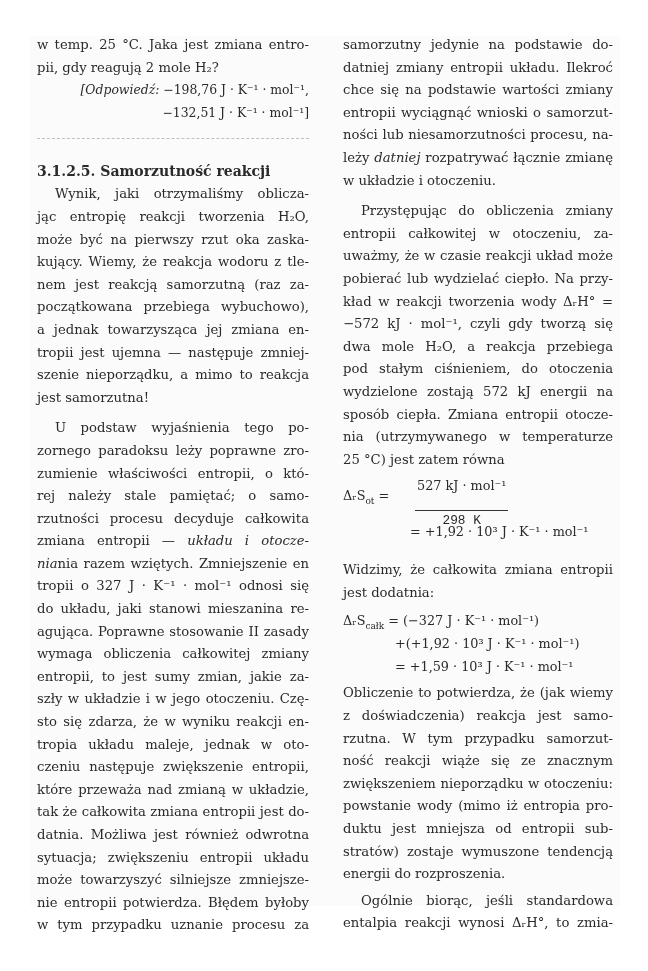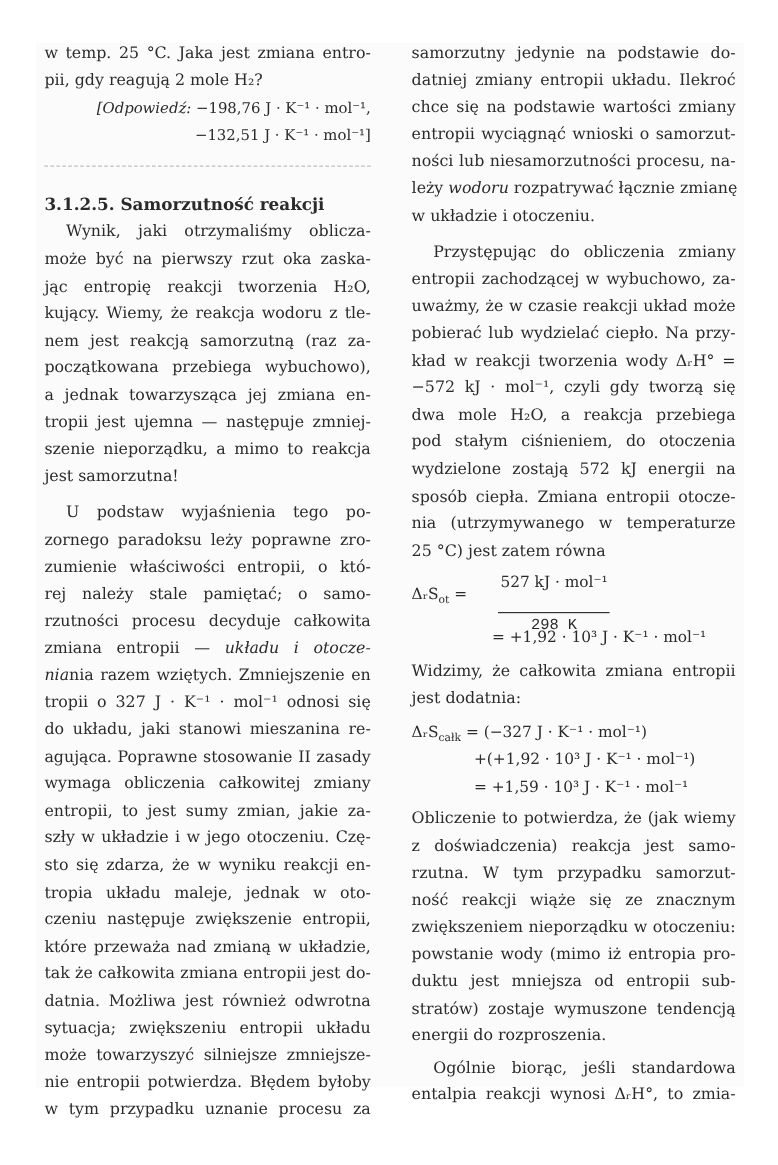--- a/index.html
+++ b/index.html
@@ -32,22 +32,22 @@
 
 <div class="col col-left">
   <span class="line">w temp. 25 °C. Jaka jest zmiana entro-</span>
   <span class="line last">pii, gdy reagują 2 mole H₂?</span>
   <span class="answer"><span class="it">[Odpowiedź:</span><span> −198,76 J · K⁻¹ · mol⁻¹,</span></span>
   <span class="answer">−132,51 J · K⁻¹ · mol⁻¹]</span>
   <span class="sep"></span>
   <span class="heading">3.1.2.5. Samorzutność reakcji</span>
 
   <span class="line indent">Wynik, jaki otrzymaliśmy oblicza-</span>
+  <span class="line">jąc entropię reakcji tworzenia H₂O,</span>
   <span class="line">może być na pierwszy rzut oka zaska-</span>
-  <span class="line">jąc entropię reakcji tworzenia H₂O,</span>
   <span class="line">kujący. Wiemy, że reakcja wodoru z tle-</span>
   <span class="line">nem jest reakcją samorzutną (raz za-</span>
   <span class="line">początkowana przebiega wybuchowo),</span>
   <span class="line">a jednak towarzysząca jej zmiana en-</span>
   <span class="line">tropii jest ujemna — następuje zmniej-</span>
   <span class="line">szenie nieporządku, a mimo to reakcja</span>
   <span class="line last">jest samorzutna!</span>
   <span class="gap"></span>
 
   <span class="line indent">U podstaw wyjaśnienia tego po-</span>
@@ -74,38 +74,38 @@
   <span class="line">nie entropii potwierdza. Błędem byłoby</span>
   <span class="line">w tym przypadku uznanie procesu za</span>
 </div>
 
 <div class="col col-right">
   <span class="line">samorzutny jedynie na podstawie do-</span>
   <span class="line">datniej zmiany entropii układu. Ilekroć</span>
   <span class="line">chce się na podstawie wartości zmiany</span>
   <span class="line">entropii wyciągnąć wnioski o samorzut-</span>
   <span class="line">ności lub niesamorzutności procesu, na-</span>
-  <span class="line"><span>leży </span><span class="it">wodoru</span><span> rozpatrywać łącznie zmianę</span></span>
+  <span class="line"><span>leży </span><span class="it">datniej</span><span> rozpatrywać łącznie zmianę</span></span>
   <span class="line last">w układzie i otoczeniu.</span>
   <span class="gap"></span>
 
   <span class="line indent">Przystępując do obliczenia zmiany</span>
-  <span class="line">entropii zachodzącej w wybuchowo, za-</span>
+  <span class="line">entropii całkowitej w otoczeniu, za-</span>
   <span class="line">uważmy, że w czasie reakcji układ może</span>
   <span class="line">pobierać lub wydzielać ciepło. Na przy-</span>
   <span class="line">kład w reakcji tworzenia wody ΔᵣH° =</span>
   <span class="line">−572 kJ · mol⁻¹, czyli gdy tworzą się</span>
   <span class="line">dwa mole H₂O, a reakcja przebiega</span>
   <span class="line">pod stałym ciśnieniem, do otoczenia</span>
   <span class="line">wydzielone zostają 572 kJ energii na</span>
   <span class="line">sposób ciepła. Zmiana entropii otocze-</span>
   <span class="line">nia (utrzymywanego w temperaturze</span>
   <span class="line last">25 °C) jest zatem równa</span>
 
-  <div style="margin:6px 0 4px 0; height:68px; position:relative;">
+  <div style="margin:6px 0 14px 0; height:68px; position:relative;">
     <span class="eq" style="position:absolute; left:0; top:8px;"><span>ΔᵣS</span><sub style="font-size:9px;">ot</sub><span> = </span></span>
     <span class="frac" style="position:absolute; left:72px; top:0; font-size:12.8px; line-height:18px;">
       <span class="num">527 kJ · mol⁻¹</span>
       <span class="den">298 K</span>
     </span>
     <span class="eq" style="position:absolute; left:67px; top:44px;">= +1,92 · 10³ J · K⁻¹ · mol⁻¹</span>
   </div>
 
   <span class="line">Widzimy, że całkowita zmiana entropii</span>
   <span class="line last">jest dodatnia:</span>

